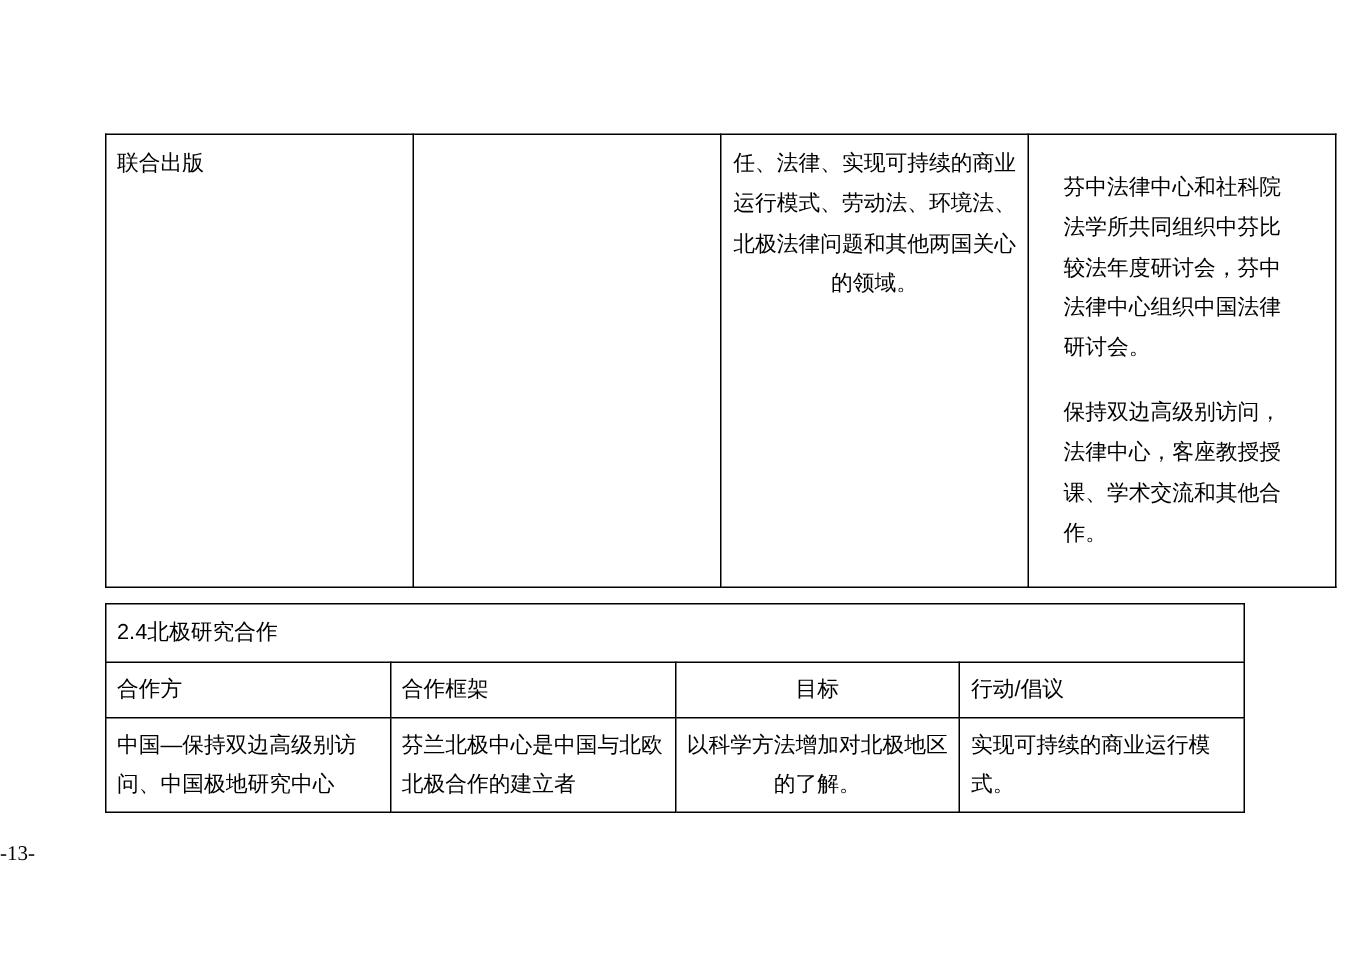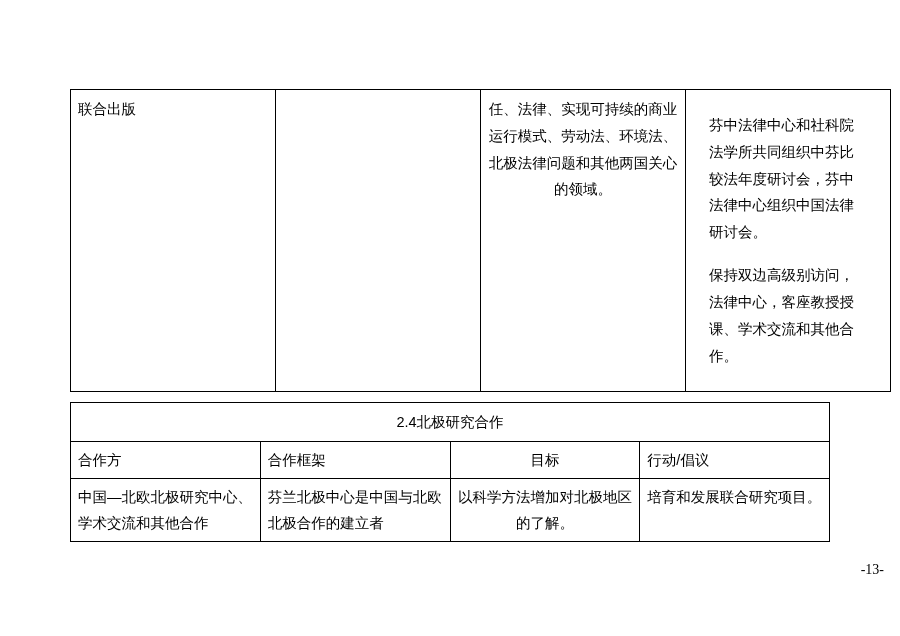--- a/index.html
+++ b/index.html
@@ -58,37 +58,37 @@
   #table-arctic {
     left: 70px;
     top: 402px;
     width: 760px;
   }
   #table-arctic td {
     padding: 5px 7px 5px 7px;
     line-height: 1.8;
   }
   .title-cell {
-    text-align: center;
+    text-align: left;
     font-size: 15px;
     padding-top: 6px !important;
     padding-bottom: 6px !important;
     margin-left: 28px;
   }
   .head-cell {
     font-size: 15px;
     padding-top: 5px !important;
     padding-bottom: 5px !important;
   }
   .page-number {
     position: absolute;
     left: 0;
     top: 562px;
     width: 884px;
-    text-align: right;
+    text-align: left;
     font-size: 14px;
     font-family: "Liberation Serif", serif;
   }
 </style>
 </head>
 <body>
 
 <div class="page">
 
   <table class="tbl" id="table-continuation">
@@ -110,23 +110,23 @@
       <tr>
         <td class="title-cell" colspan="4">2.4北极研究合作</td>
       </tr>
       <tr>
         <td class="c1 head-cell">合作方</td>
         <td class="c2 head-cell">合作框架</td>
         <td class="c3 head-cell">目标</td>
         <td class="c4 head-cell">行动/倡议</td>
       </tr>
       <tr>
-        <td class="c1 cell-text">中国—北欧北极研究中心、学术交流和其他合作</td>
+        <td class="c1 cell-text">中国—保持双边高级别访问、中国极地研究中心</td>
         <td class="c2 cell-text">芬兰北极中心是中国与北欧北极合作的建立者</td>
         <td class="c3 cell-text">以科学方法增加对北极地区的了解。</td>
-        <td class="c4 cell-text">培育和发展联合研究项目。</td>
+        <td class="c4 cell-text">实现可持续的商业运行模式。</td>
       </tr>
     </tbody>
   </table>
 
   <div class="page-number">-13-</div>
 
 </div>
 
 </body></html>

